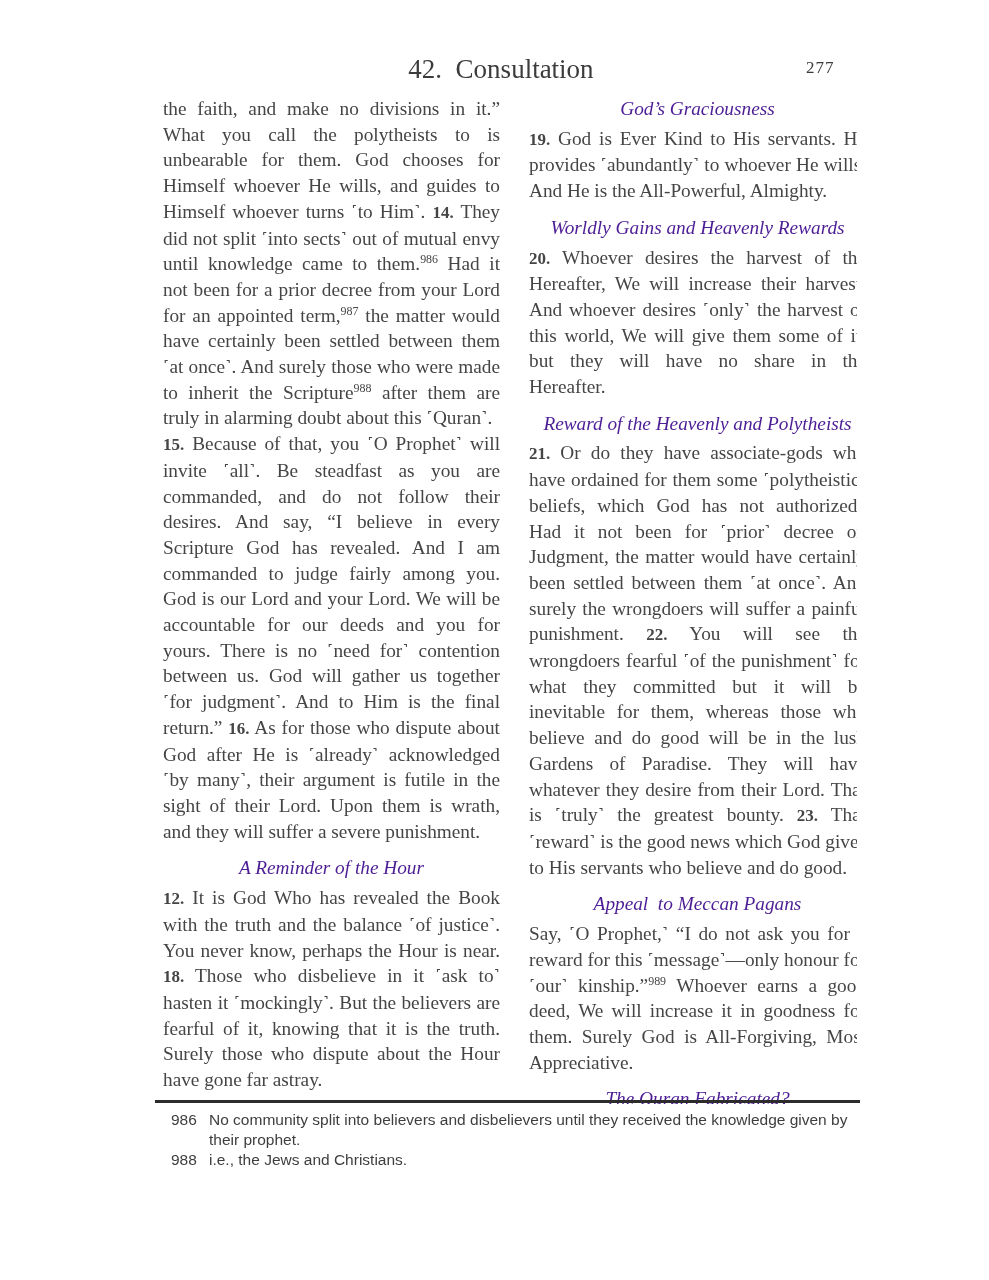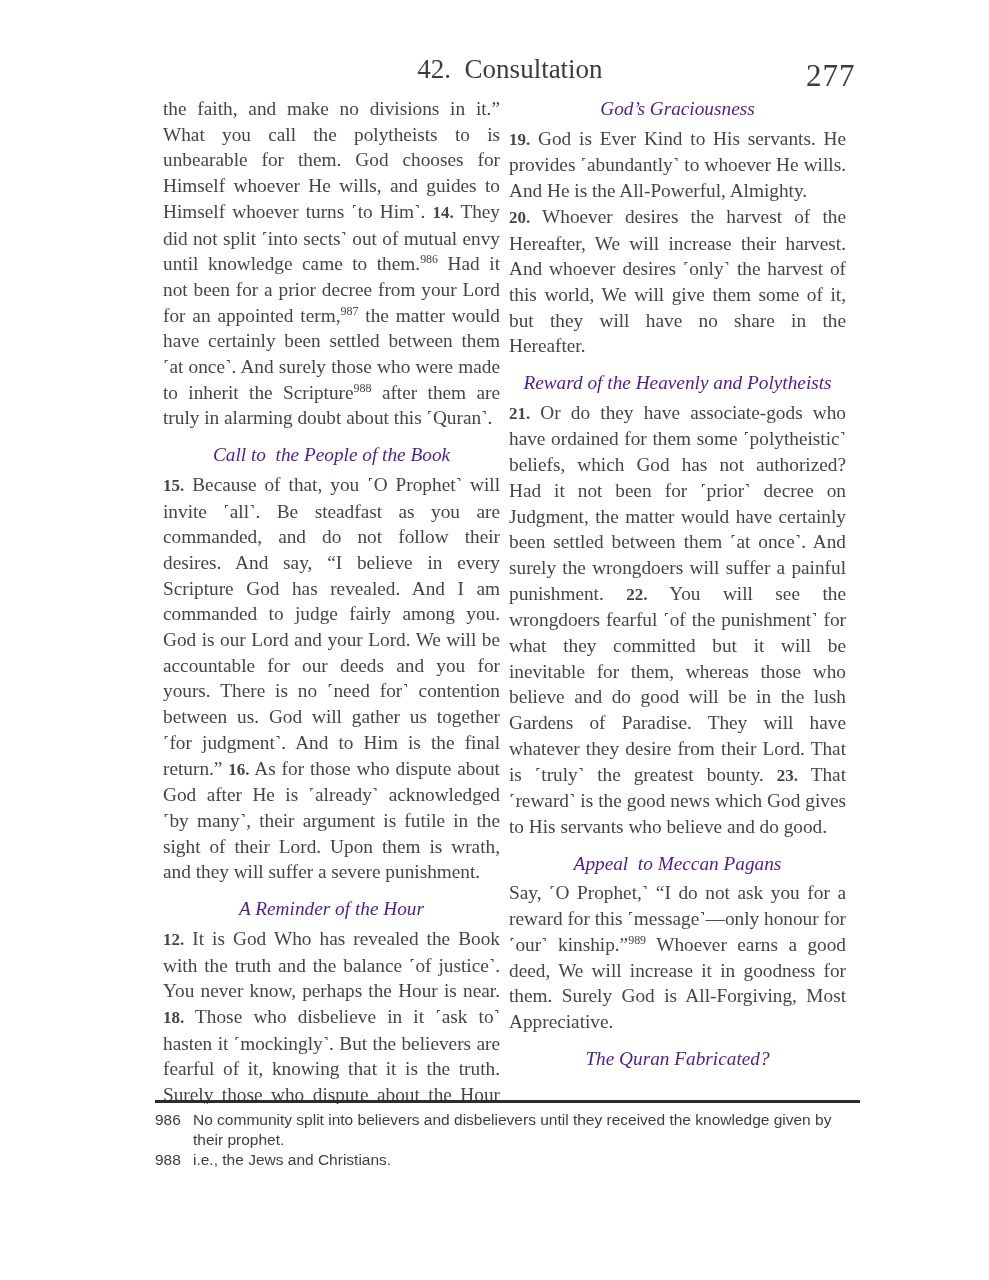--- a/index.html
+++ b/index.html
@@ -9,43 +9,43 @@
     height: 1280px;
     margin: 0 auto;
     background: #ffffff;
     font-family: "Liberation Serif", "DejaVu Serif", serif;
     color: #454545;
     overflow: hidden;
   }
   .header-title {
     position: absolute;
     top: 54px;
-    left: 163px;
+    left: 154px;
     width: 694px;
     text-align: center;
     font-size: 27px;
     color: #3c3c3c;
     white-space: pre;
   }
   .page-number {
     position: absolute;
     top: 58px;
     left: 806px;
-    font-size: 31px;
+    font-size: 17px;
     color: #3c3c3c;
     letter-spacing: 1px;
   }
   .columns {
     position: absolute;
     top: 96px;
     left: 163px;
     width: 694px;
     height: 1008px;
     display: flex;
-    gap: 9px;
+    gap: 29px;
     overflow: hidden;
   }
   .col {
     width: 337px;
     flex: 0 0 337px;
     font-size: 19.3px;
     line-height: 25.7px;
     text-align: justify;
     hyphens: auto;
     -webkit-hyphens: auto;
@@ -67,21 +67,21 @@
     left: 155px;
     width: 705px;
     border-top: 3px solid #2c2c2c;
     padding-top: 7px;
     font-family: "Liberation Sans", "DejaVu Sans", sans-serif;
     font-size: 15.5px;
     line-height: 19.8px;
     color: #3e3e3e;
   }
   .footnote {
-    margin-left: 0;
+    margin-left: 16px;
     padding-left: 38px;
     text-indent: -38px;
   }
   .fn-num {
     display: inline-block;
     width: 38px;
     text-indent: 0;
   }
 </style>
 </head>
@@ -89,28 +89,28 @@
 
 <div class="page">
 
   <div class="header-title">42.  Consultation</div>
 
   <div class="page-number">277</div>
 
   <div class="columns">
     <div class="col">
         <p class="para">the faith, and make no divisions in it.” What you call the polytheists to is unbearable for them. God chooses for Himself whoever He wills, and guides to Himself whoever turns ˹to Him˺. <b class="vnum">14.</b> They did not split ˹into sects˺ out of mutual envy until knowledge came to them.<sup>986</sup> Had it not been for a prior decree from your Lord for an appointed term,<sup>987</sup> the matter would have certainly been settled between them ˹at once˺. And surely those who were made to inherit the Scripture<sup>988</sup> after them are truly in alarming doubt about this ˹Quran˺.</p>
-        <div class="heading">Call to  the People of the Book</div>
         <p class="para"><b class="vnum">15.</b> Because of that, you ˹O Prophet˺ will invite ˹all˺. Be steadfast as you are commanded, and do not follow their desires. And say, “I believe in every Scripture God has revealed. And I am commanded to judge fairly among you. God is our Lord and your Lord. We will be accountable for our deeds and you for yours. There is no ˹need for˺ contention between us. God will gather us together ˹for judgment˺. And to Him is the final return.” <b class="vnum">16.</b> As for those who dispute about God after He is ˹already˺ acknowledged ˹by many˺, their argument is futile in the sight of their Lord. Upon them is wrath, and they will suffer a severe punishment.</p>
         <div class="heading">A Reminder of the Hour</div>
         <p class="para"><b class="vnum">12.</b> It is God Who has revealed the Book with the truth and the balance ˹of justice˺. You never know, perhaps the Hour is near. <b class="vnum">18.</b> Those who disbelieve in it ˹ask to˺ hasten it ˹mockingly˺. But the believers are fearful of it, knowing that it is the truth. Surely those who dispute about the Hour have gone far astray.</p>
       </div>
     <div class="col">
         <div class="heading">God’s Graciousness</div>
         <p class="para"><b class="vnum">19.</b> God is Ever Kind to His servants. He provides ˹abundantly˺ to whoever He wills. And He is the All-Powerful, Almighty.</p>
+        <div class="heading">Worldly Gains and Heavenly Rewards</div>
         <p class="para"><b class="vnum">20.</b> Whoever desires the harvest of the Hereafter, We will increase their harvest. And whoever desires ˹only˺ the harvest of this world, We will give them some of it, but they will have no share in the Hereafter.</p>
         <div class="heading">Reward of the Heavenly and Polytheists</div>
         <p class="para"><b class="vnum">21.</b> Or do they have associate-gods who have ordained for them some ˹polytheistic˺ beliefs, which God has not authorized? Had it not been for ˹prior˺ decree on Judgment, the matter would have certainly been settled between them ˹at once˺. And surely the wrongdoers will suffer a painful punishment. <b class="vnum">22.</b> You will see the wrongdoers fearful ˹of the punishment˺ for what they committed but it will be inevitable for them, whereas those who believe and do good will be in the lush Gardens of Paradise. They will have whatever they desire from their Lord. That is ˹truly˺ the greatest bounty. <b class="vnum">23.</b> That ˹reward˺ is the good news which God gives to His servants who believe and do good.</p>
         <div class="heading">Appeal  to Meccan Pagans</div>
         <p class="para">Say, ˹O Prophet,˺ “I do not ask you for a reward for this ˹message˺—only honour for ˹our˺ kinship.”<sup>989</sup> Whoever earns a good deed, We will increase it in goodness for them. Surely God is All-Forgiving, Most Appreciative.</p>
         <div class="heading">The Quran Fabricated?</div>
       </div>
   </div>
 
   <div class="footnotes">

